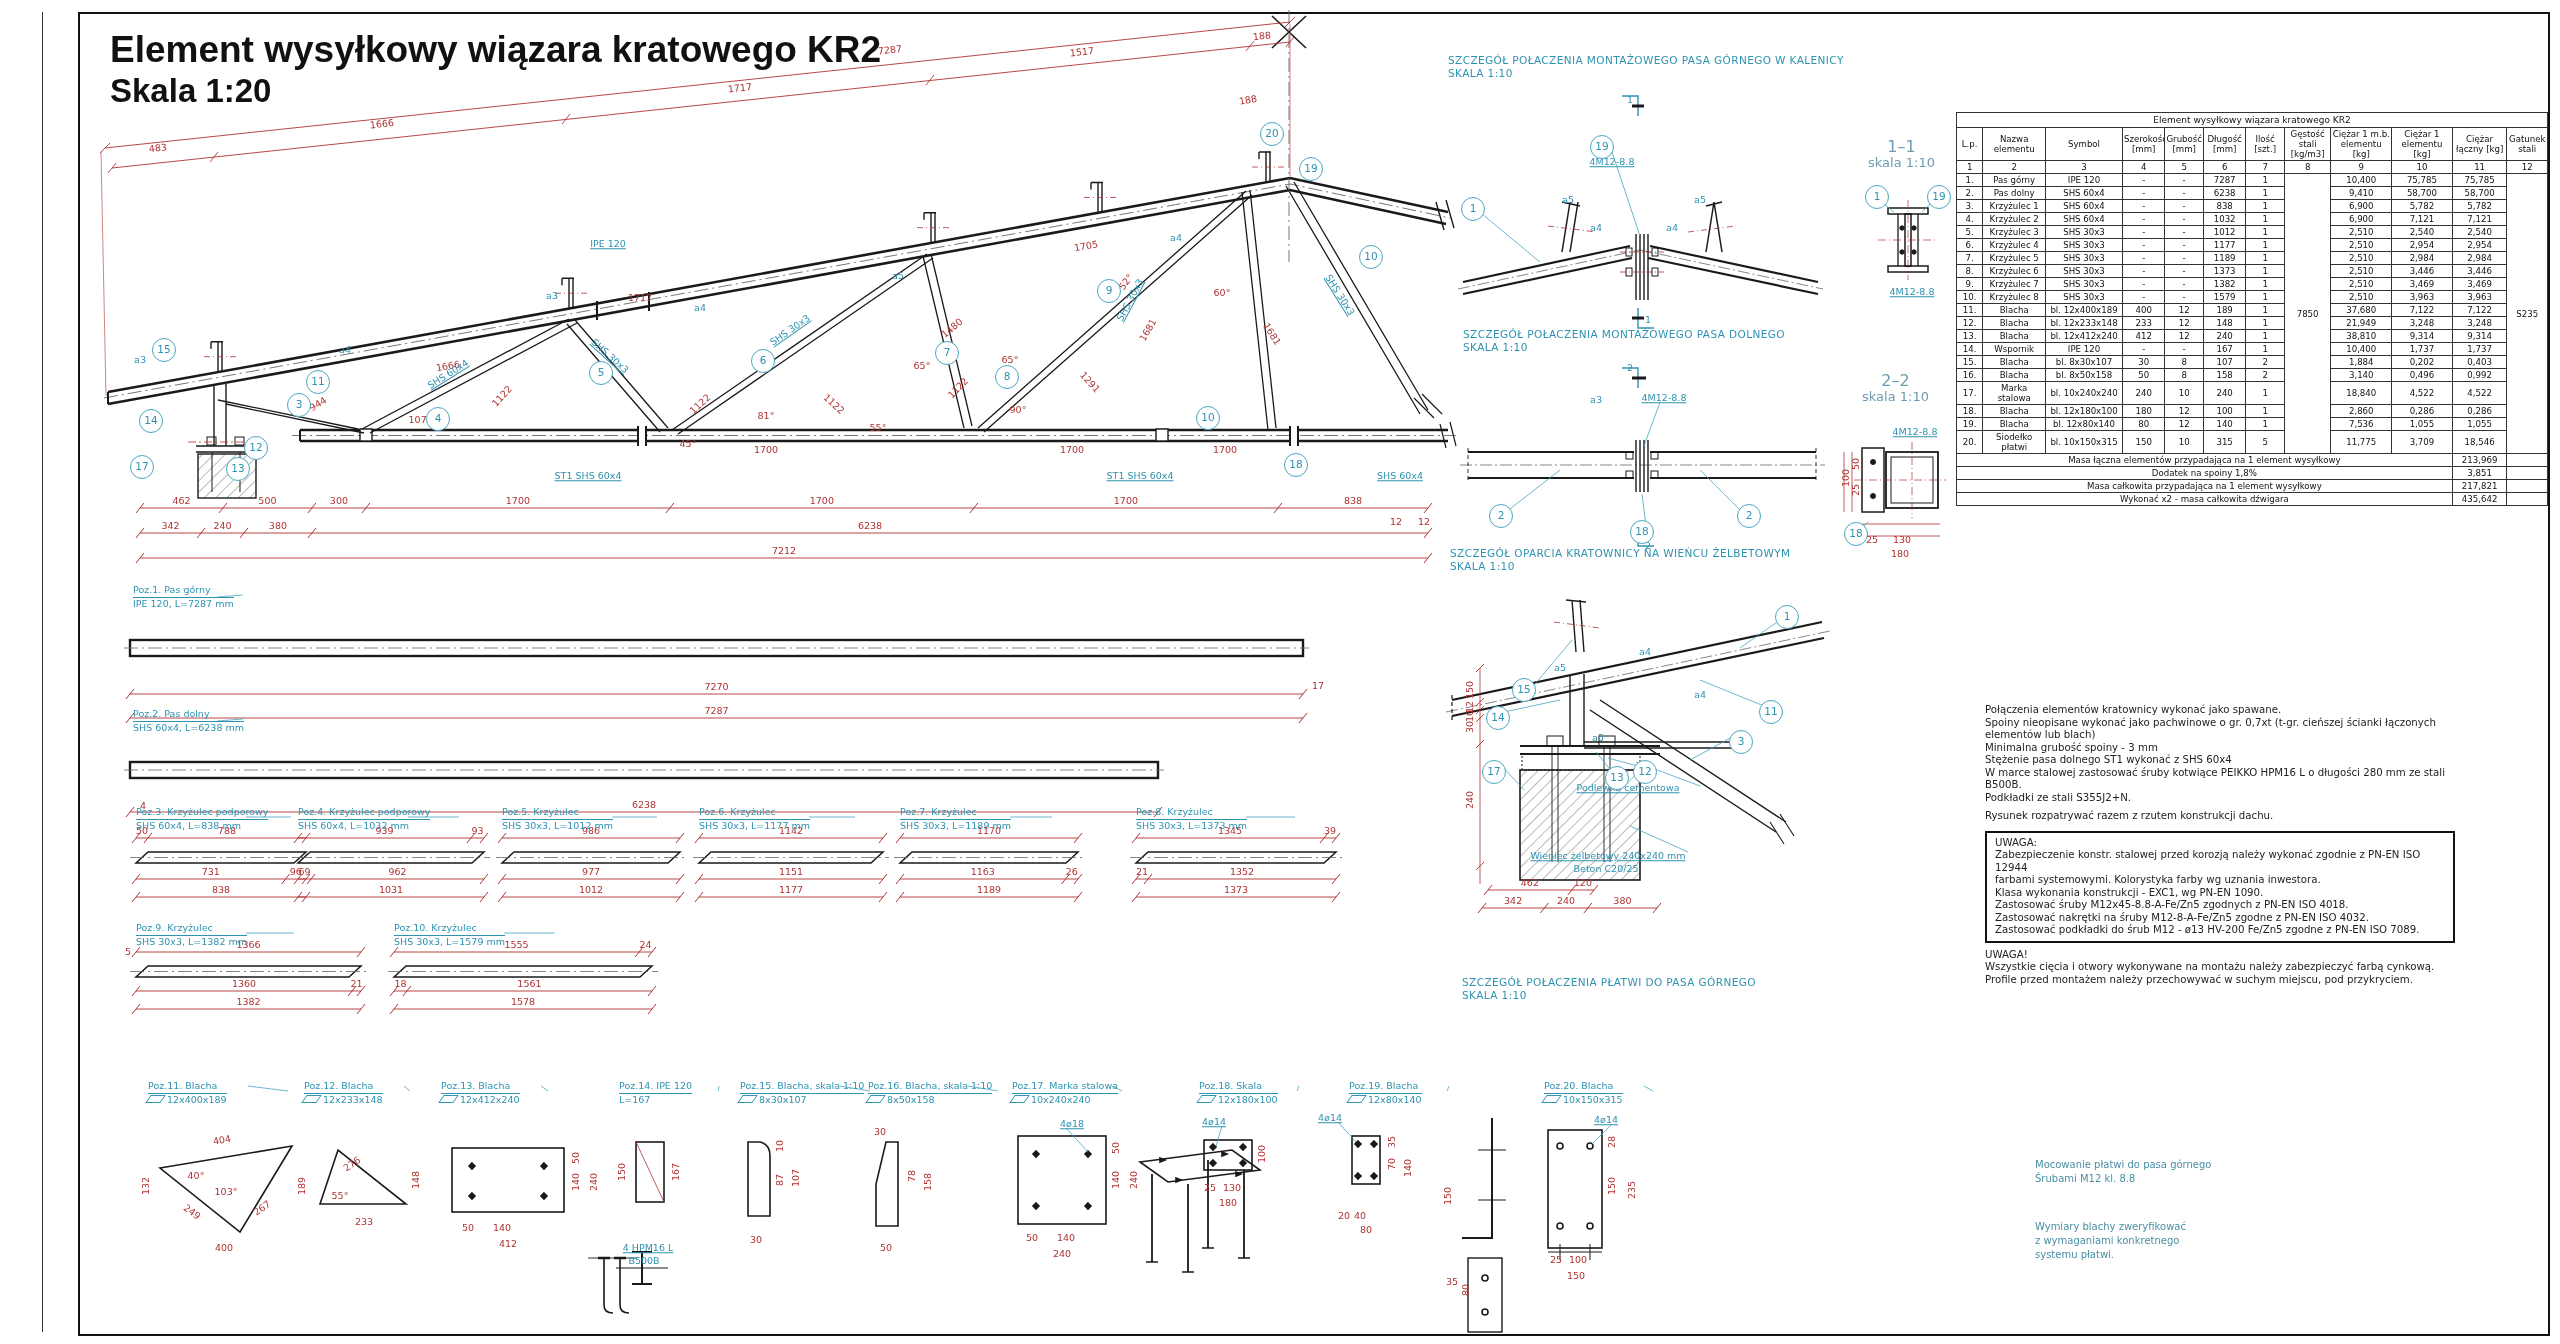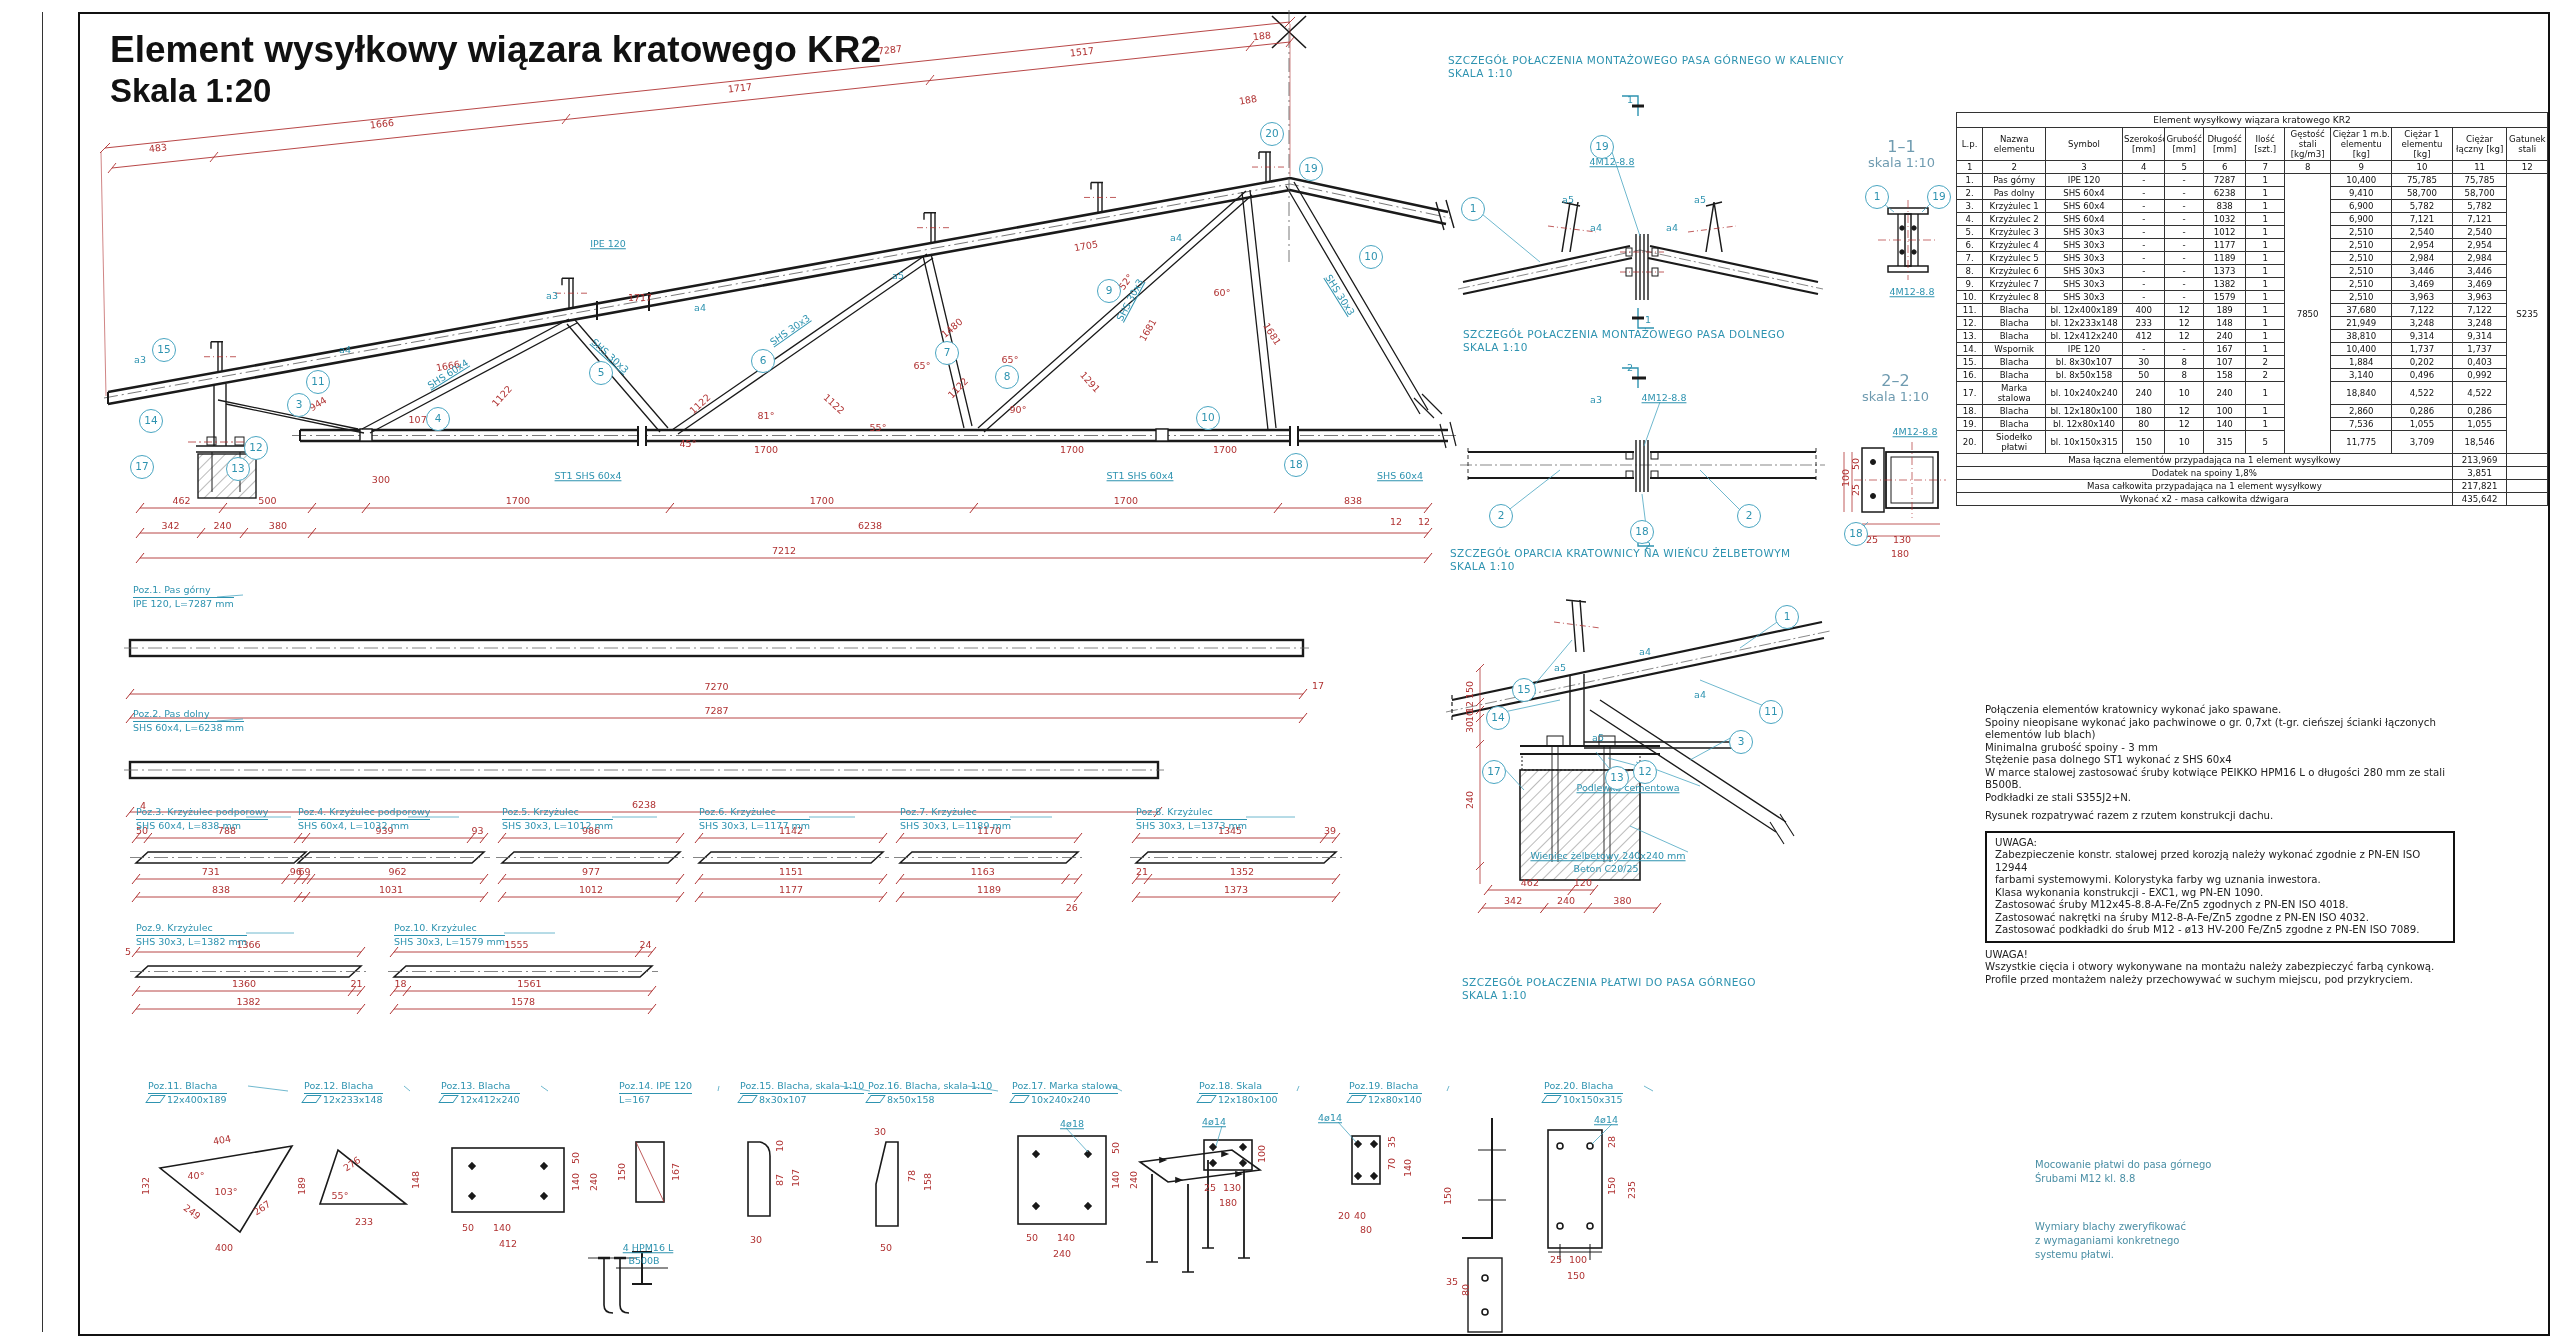--- a/index.html
+++ b/index.html
@@ -609,21 +609,21 @@
       <div class="sechead" style="left: 1868px; top: 138px;">
         <div>1–1</div>
         <div style="font-size:13px">skala 1:10</div>
       </div>
       <div class="sechead" style="left: 1862px; top: 372px;">
         <div>2–2</div>
         <div style="font-size:13px">skala 1:10</div>
       </div>
       <div class="ann r" style="left: 181.474px; top: 501px; transform: translate(-50%, -50%);">462</div>
       <div class="ann r" style="left: 267.448px; top: 501px; transform: translate(-50%, -50%);">500</div>
-      <div class="ann r" style="left: 338.932px; top: 480px; transform: translate(-50%, -50%); margin-left: 42px;">300</div>
+      <div class="ann r" style="left: 338.932px; top: 501px; transform: translate(-50%, -50%);">300</div>
       <div class="ann r" style="left: 517.899px; top: 501px; transform: translate(-50%, -50%);">1700</div>
       <div class="ann r" style="left: 821.867px; top: 501px; transform: translate(-50%, -50%);">1700</div>
       <div class="ann r" style="left: 1125.9px; top: 501px; transform: translate(-50%, -50%);">1700</div>
       <div class="ann r" style="left: 1352.97px; top: 501px; transform: translate(-50%, -50%);">838</div>
       <div class="ann r" style="left: 170.526px; top: 526px; transform: translate(-50%, -50%);">342</div>
       <div class="ann r" style="left: 222.496px; top: 526px; transform: translate(-50%, -50%);">240</div>
       <div class="ann r" style="left: 277.945px; top: 526px; transform: translate(-50%, -50%);">380</div>
       <div class="ann r" style="left: 869.974px; top: 526px; transform: translate(-50%, -50%);">6238</div>
       <div class="ann r" style="left: 784px; top: 551px; transform: translate(-50%, -50%);">7212</div>
       <div class="ann r" style="left: 1529.87px; top: 883px; transform: translate(-50%, -50%);">462</div>
@@ -669,21 +669,21 @@
       </div>
       <div class="ann r" style="left: 791px; top: 831px; transform: translate(-50%, -50%);">1142</div>
       <div class="ann r" style="left: 791px; top: 872px; transform: translate(-50%, -50%);">1151</div>
       <div class="ann r" style="left: 791px; top: 890px; transform: translate(-50%, -50%);">1177</div>
       <div class="pozlab" style="left: 699px; top: 806px;">
         <div class="u">Poz.6. Krzyżulec</div>
         <div>SHS 30x3, L=1177 mm</div>
       </div>
       <div class="ann r" style="left: 989px; top: 831px; transform: translate(-50%, -50%);">1170</div>
       <div class="ann r" style="left: 982.77px; top: 872px; transform: translate(-50%, -50%);">1163</div>
-      <div class="ann r" style="left: 1071.77px; top: 908px; transform: translate(-50%, -50%);">26</div>
+      <div class="ann r" style="left: 1071.77px; top: 872px; transform: translate(-50%, -50%);">26</div>
       <div class="ann r" style="left: 989px; top: 890px; transform: translate(-50%, -50%);">1189</div>
       <div class="pozlab" style="left: 900px; top: 806px;">
         <div class="u">Poz.7. Krzyżulec</div>
         <div>SHS 30x3, L=1189 mm</div>
       </div>
       <div class="ann r" style="left: 1230px; top: 831px; transform: translate(-50%, -50%);">1345</div>
       <div class="ann r" style="left: 1330px; top: 831px; transform: translate(-50%, -50%);">39</div>
       <div class="ann r" style="left: 1142px; top: 872px; transform: translate(-50%, -50%);">21</div>
       <div class="ann r" style="left: 1242px; top: 872px; transform: translate(-50%, -50%);">1352</div>
       <div class="ann r" style="left: 1236px; top: 890px; transform: translate(-50%, -50%);">1373</div>

